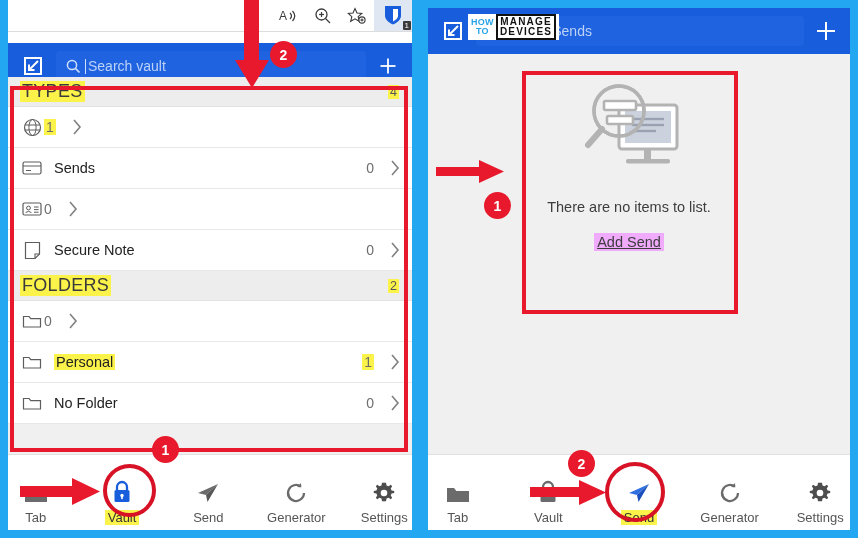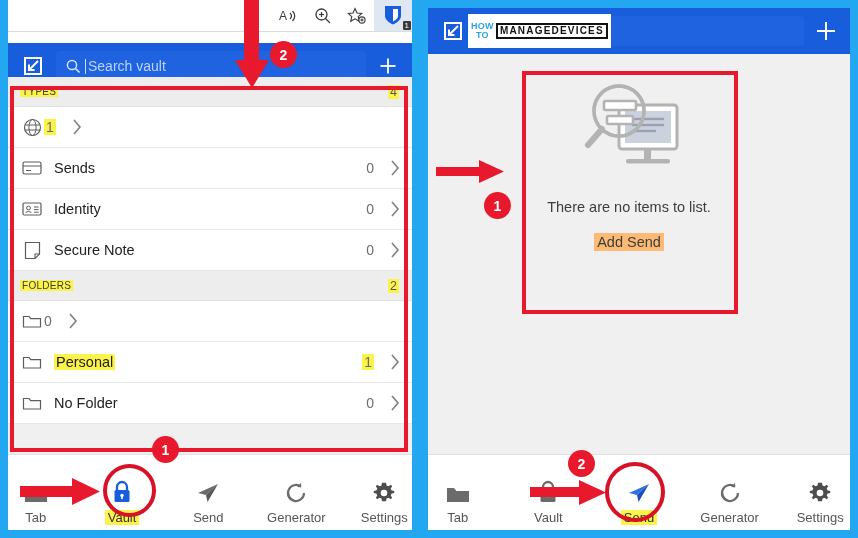--- a/index.html
+++ b/index.html
@@ -67,21 +67,21 @@
   .list-body{
     position:absolute;left:0;top:77px;width:100%;height:378px;
     background:#f0f0f0;overflow:hidden;
   }
   .group-head{
     height:30px;background:#ededed;display:flex;align-items:center;
     justify-content:space-between;padding:0 13px 0 12px;box-sizing:border-box;
     border-bottom:1px solid #e2e2e2;
   }
   .group-title{
-    font-size:10px;color:#3b3b3b;letter-spacing:.3px;font-weight:400;
+    font-size:18px;color:#3b3b3b;letter-spacing:.3px;font-weight:400;
   }
   .group-count{font-size:12.5px;color:#555;}
   .hl{background:#fbf34a;padding:0 2px;}
   .row{
     height:41px;background:#ffffff;display:flex;align-items:center;
     padding:0 10px 0 12px;box-sizing:border-box;border-bottom:1px solid #e8e8e8;
   }
   .row-ico{width:24px;height:24px;flex:0 0 auto;display:flex;align-items:center;justify-content:center;}
   .row-label{
     flex:1 1 auto;font-size:14.5px;color:#222;margin-left:10px;
@@ -93,21 +93,21 @@
   .right-body{
     position:absolute;left:0;top:54px;width:100%;height:401px;background:#f0f0f0;padding-left:24px;
   }
   .empty-box{
     position:absolute;left:95px;top:15px;width:212px;height:255px;
     display:flex;flex-direction:column;align-items:center;justify-content:flex-start;
     padding-top:14px;box-sizing:border-box;
   }
   .empty-art{width:130px;height:110px;}
   .empty-text{font-size:14.5px;color:#3d3d3d;margin-top:6px;text-align:center;}
-  .empty-link{font-size:14.5px;color:#3d3d3d;margin-top:18px;background:#fdba74;padding:1px 3px;}
+  .empty-link{font-size:14.5px;color:#3d3d3d;margin-top:18px;background:#f0abfc;padding:1px 3px;text-decoration:underline;}
 
   
   .navbar{
     position:absolute;left:0;bottom:0;width:100%;height:83px;background:#ffffff;
     border-top:1px solid #e0e0e0;display:flex;align-items:flex-start;
   }
   .panel-left .navbar{height:83px;}
   .nav-items{
     position:absolute;left:0;top:14px;width:100%;height:62px;
     display:flex;align-items:center;justify-content:space-around;gap:31px;
@@ -130,33 +130,33 @@
     color:#fff;font-size:14px;font-weight:bold;display:flex;align-items:center;justify-content:center;
     font-family:"Liberation Sans", sans-serif;
   }
   .redcircle{
     position:absolute;border:4px solid #d81226;border-radius:50%;box-sizing:border-box;
   }
 
   
   .wm{
     position:absolute;left:40px;top:14px;background:#ffffff;
-    display:flex;align-items:center;padding:8px 3px;box-sizing:border-box;
+    display:flex;align-items:center;padding:0 3px;box-sizing:border-box;
     border:0;z-index:6;
   }
   .wm-l{
     display:flex;flex-direction:column;align-items:center;justify-content:center;
     margin-right:2px;
   }
   .wm-how,.wm-to{
     color:#2aa3e8;font-weight:bold;font-size:9px;line-height:9px;
     font-family:"Liberation Sans", sans-serif;letter-spacing:.3px;
   }
   .wm-r{
-    border:2px solid #111;padding:1px 2px;display:flex;
+    border:2px solid #111;padding:1px 2px;display:flex;flex-direction:column;
     align-items:center;line-height:10px;justify-content:center;
   }
   .wm-manage,.wm-devices{
     color:#111;font-weight:bold;font-size:10px;letter-spacing:1.2px;
     font-family:"Liberation Sans", sans-serif;
   }
 
   .edge-strip{position:absolute;background:#22a7f0;}
 </style>
 </head>
@@ -270,21 +270,20 @@
         <span class="row-ico">
           <svg width="20" height="16" viewBox="0 0 20 16">
             <rect x="1" y="2" width="18" height="12" rx="1.5" stroke="#5d5d5d" stroke-width="1.2" fill="none"></rect>
             <circle cx="6.5" cy="7" r="1.9" stroke="#5d5d5d" stroke-width="1" fill="none"></circle>
             <path d="M3.6 11.5 q2.9 -2.3 5.8 0" stroke="#5d5d5d" stroke-width="1" fill="none"></path>
             <line x1="12" y1="6" x2="16.6" y2="6" stroke="#5d5d5d" stroke-width="1"></line>
             <line x1="12" y1="8.6" x2="16.6" y2="8.6" stroke="#5d5d5d" stroke-width="1"></line>
             <line x1="12" y1="11.2" x2="16.6" y2="11.2" stroke="#5d5d5d" stroke-width="1"></line>
           </svg>
         </span>
-        <span class="row-label">Identity</span>
         <span class="row-count">0</span>
         <span class="row-chev">
           <svg width="10" height="16" viewBox="0 0 10 16">
               <path d="M2 1 L8 8 L2 15" stroke="#808080" stroke-width="1.6" fill="none"></path>
             </svg>
         </span>
       </div>
 
       <div class="row">
         <span class="row-ico">

